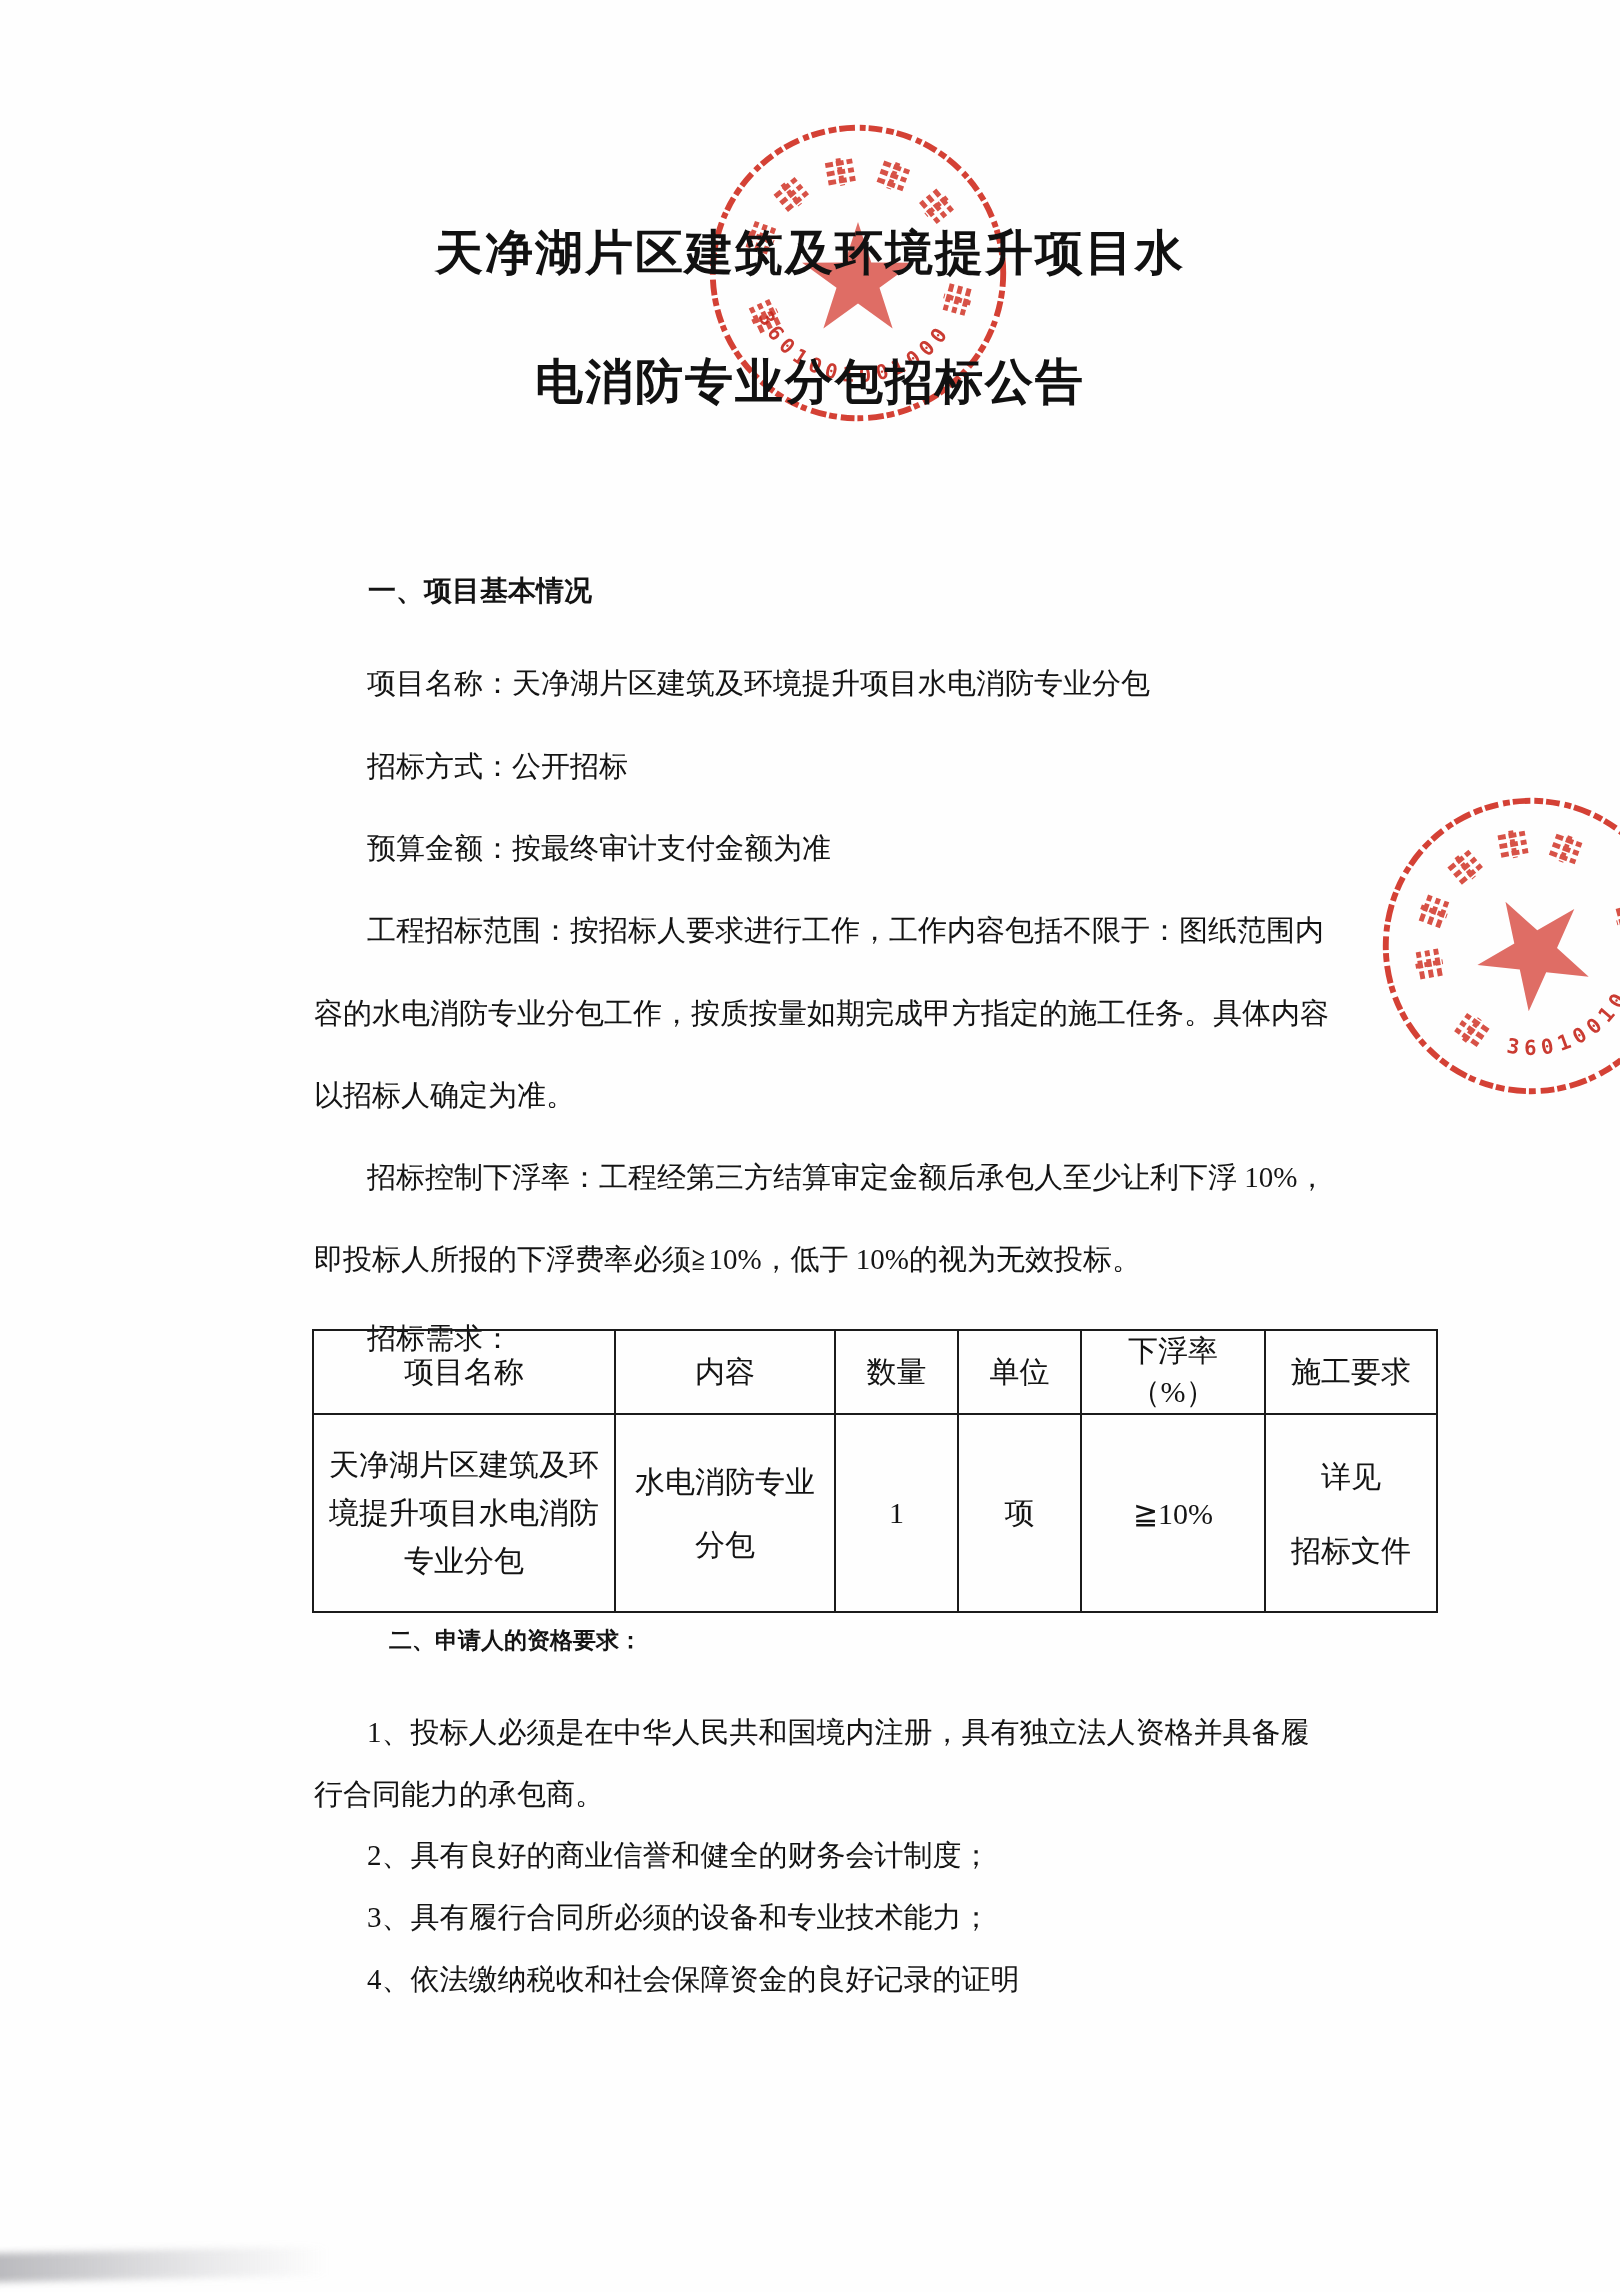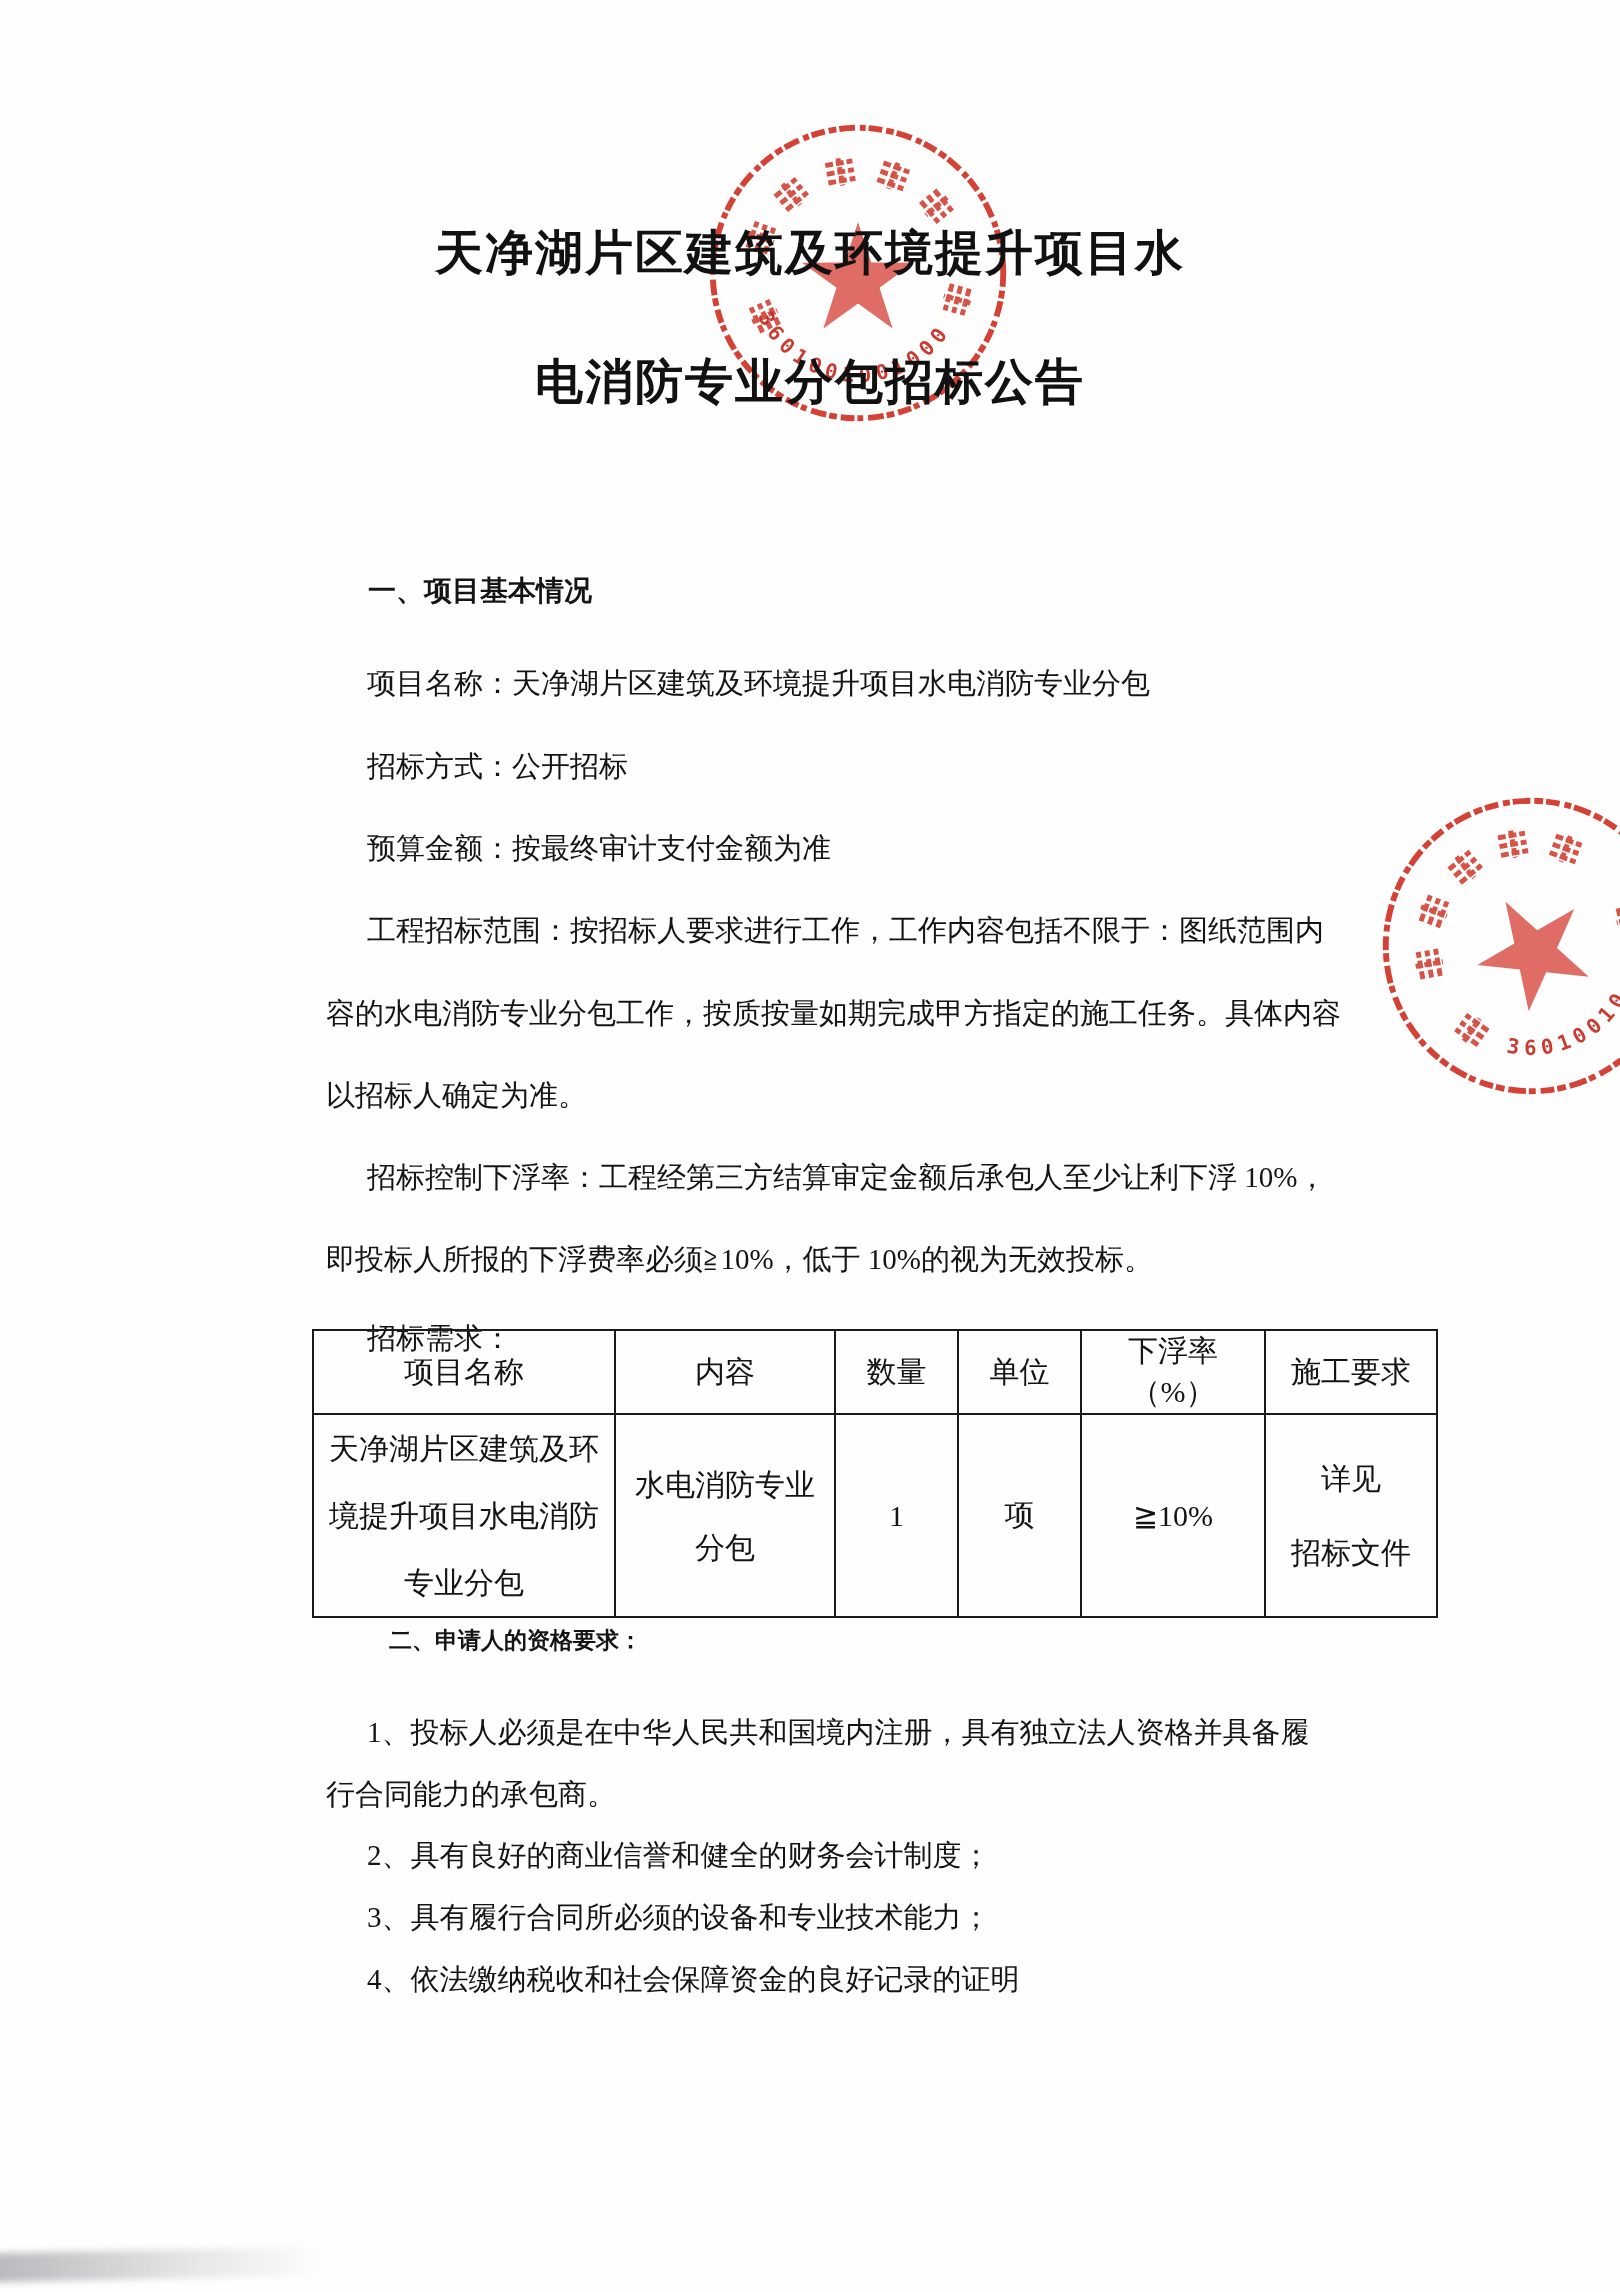--- a/index.html
+++ b/index.html
@@ -19,41 +19,41 @@
     line-height:129px;letter-spacing:2px;
     color:#111;
     z-index:3;
   }
   .line{
     position:absolute;
     font-size:29px;line-height:43px;height:43px;
     white-space:nowrap;
     z-index:3;
   }
-  .x-margin{left:326px;}
+  .x-margin{left:314px;}
   .x-indent{left:367px;}
   .h1{left:368px;font-size:28px;font-weight:700;}
   .h2{left:389px;font-size:23px;font-weight:700;}
   .req-table{
     position:absolute;left:312px;top:1329px;
     width:1124px;
     border-collapse:collapse;table-layout:fixed;
     font-size:30px;color:#141414;
     z-index:3;
     background:transparent;
   }
   .req-table th,.req-table td{
     border:2px solid #1b1b1b;
     text-align:center;vertical-align:middle;
     font-weight:400;
     padding:0 9.8px;
   }
   .req-table thead tr{height:73px;}
   .req-table tbody tr{height:198px;}
-  .cell-name{line-height:67px;}
+  .cell-name{line-height:48px;}
   .cell-content{line-height:63px;}
   .cell-req div{line-height:39px;}
   .cell-req div:first-child{margin-bottom:35px;}
   .seal{
     position:absolute;
     mix-blend-mode:multiply;
     z-index:2;
   }
   .seal-top{left:701px;top:116px;}
   .seal-right{left:1374px;top:789px;}

